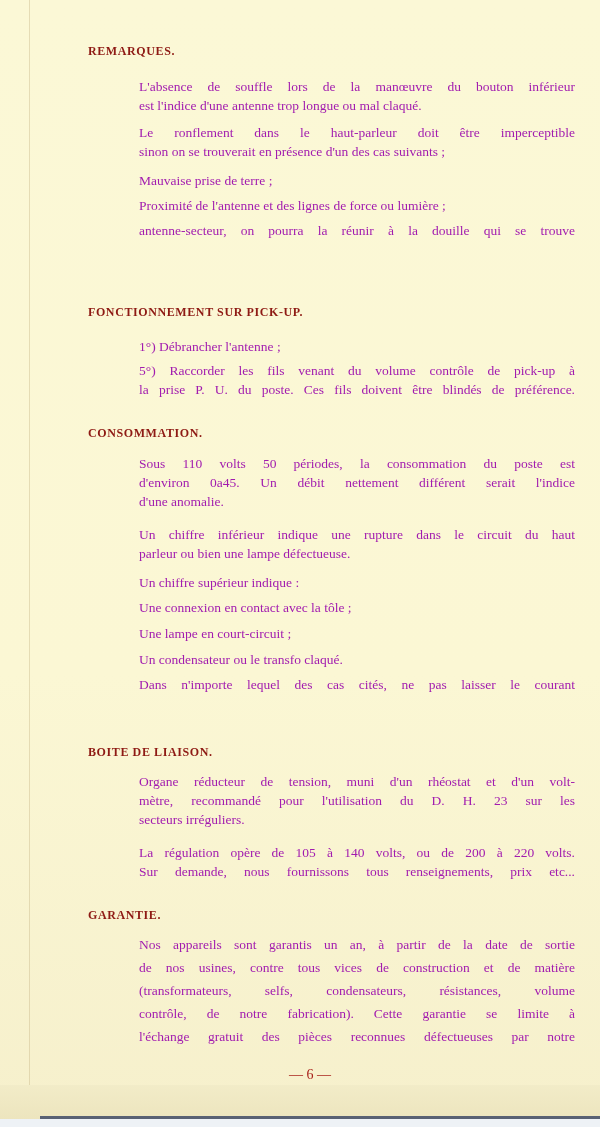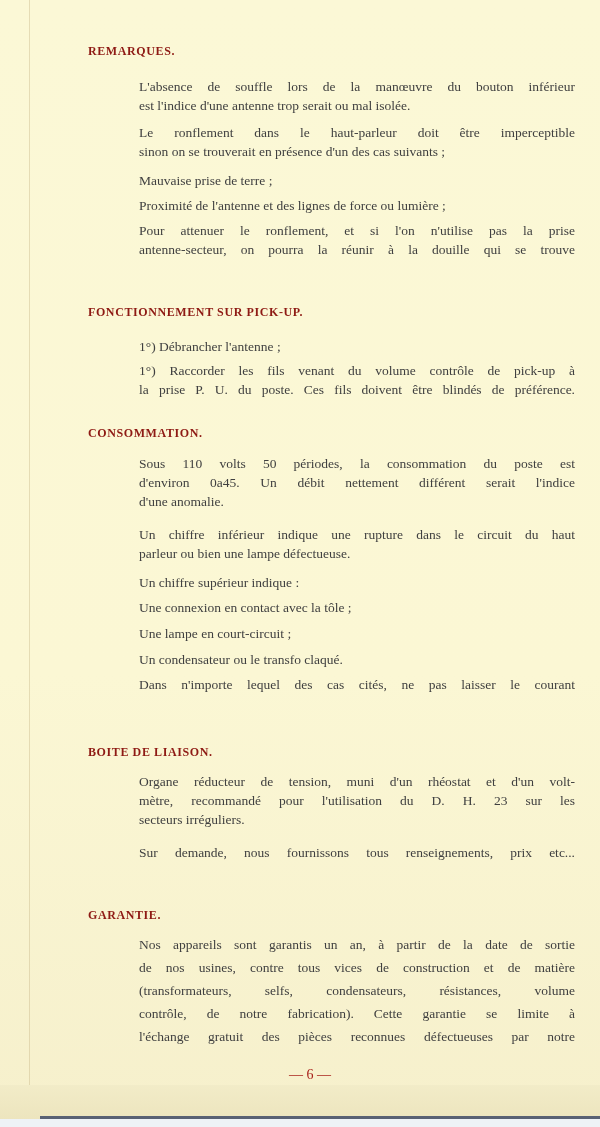--- a/index.html
+++ b/index.html
@@ -28,21 +28,21 @@
   .bottom-strip {
     position: absolute; left: 0; top: 1119px; width: 600px; height: 8px; background: #eef2f6;
   }
   .content { position: absolute; left: 0; top: 0; width: 600px; color: #a8201a; }
   .heading {
     position: absolute; left: 88px;
     font-weight: bold; font-size: 12px; letter-spacing: 0.6px; color: #8e1a14;
   }
   .para {
     position: absolute; left: 139px; width: 436px;
-    font-size: 13.5px; line-height: 19px; color: #404040;
+    font-size: 13.5px; line-height: 19px; color: #a21caf;
     text-align: justify;
   }
   .line { display: block; height: 19px; white-space: nowrap; }
   .just { text-align-last: justify; }
   .page-number {
     position: absolute; left: 300px; top: 1067px; font-size: 14px; color: #a8201a;
   }
 </style>
 </head>
 <body>
@@ -51,43 +51,42 @@
 <div class="fold"></div>
 <div class="lower-sheet"></div>
 <div class="edge-shadow"></div>
 <div class="bottom-strip"></div>
 
 <div class="content">
 
   <div class="heading" style="top:44px">REMARQUES.</div>
   <div class="para" style="top:77px">
     <span class="line just">L'absence de souffle lors de la manœuvre du bouton inférieur</span>
-    <span class="line">est l'indice d'une antenne trop serait ou mal isolée.</span>
+    <span class="line">est l'indice d'une antenne trop longue ou mal claqué.</span>
   </div>
   <div class="para" style="top:123px">
     <span class="line just">Le ronflement dans le haut-parleur doit être imperceptible</span>
     <span class="line">sinon on se trouverait en présence d'un des cas suivants ;</span>
   </div>
   <div class="para" style="top:171px">
     <span class="line">Mauvaise prise de terre ;</span>
   </div>
   <div class="para" style="top:196px">
     <span class="line">Proximité de l'antenne et des lignes de force ou lumière ;</span>
   </div>
   <div class="para" style="top:221px">
-    <span class="line just">Pour attenuer le ronflement, et si l'on n'utilise pas la prise</span>
     <span class="line just">antenne-secteur, on pourra la réunir à la douille qui se trouve</span>
   </div>
 
   <div class="heading" style="top:305px">FONCTIONNEMENT SUR PICK-UP.</div>
   <div class="para" style="top:337px">
     <span class="line">1°) Débrancher l'antenne ;</span>
   </div>
   <div class="para" style="top:361px">
-    <span class="line just">1°) Raccorder les fils venant du volume contrôle de pick-up à</span>
+    <span class="line just">5°) Raccorder les fils venant du volume contrôle de pick-up à</span>
     <span class="line just">la prise P. U. du poste. Ces fils doivent être blindés de préférence.</span>
   </div>
 
   <div class="heading" style="top:426px">CONSOMMATION.</div>
   <div class="para" style="top:454px">
     <span class="line just">Sous 110 volts 50 périodes, la consommation du poste est</span>
     <span class="line just">d'environ 0a45. Un débit nettement différent serait l'indice</span>
     <span class="line">d'une anomalie.</span>
   </div>
   <div class="para" style="top:525px">
@@ -110,20 +109,21 @@
     <span class="line just">Dans n'importe lequel des cas cités, ne pas laisser le courant</span>
   </div>
 
   <div class="heading" style="top:745px">BOITE DE LIAISON.</div>
   <div class="para" style="top:772px">
     <span class="line just">Organe réducteur de tension, muni d'un rhéostat et d'un volt-</span>
     <span class="line just">mètre, recommandé pour l'utilisation du D. H. 23 sur les</span>
     <span class="line">secteurs irréguliers.</span>
   </div>
   <div class="para" style="top:843px">
+    <span class="line just">La régulation opère de 105 à 140 volts, ou de 200 à 220 volts.</span>
     <span class="line just">Sur demande, nous fournissons tous renseignements, prix etc...</span>
   </div>
 
   <div class="heading" style="top:908px">GARANTIE.</div>
   <div class="para" style="top:935px">
     <span class="line just" style="height:23px">Nos appareils sont garantis un an, à partir de la date de sortie</span>
     <span class="line just" style="height:23px">de nos usines, contre tous vices de construction et de matière</span>
     <span class="line just" style="height:23px">(transformateurs, selfs, condensateurs, résistances, volume</span>
     <span class="line just" style="height:23px">contrôle, de notre fabrication). Cette garantie se limite à</span>
     <span class="line just" style="height:23px">l'échange gratuit des pièces reconnues défectueuses par notre</span>

